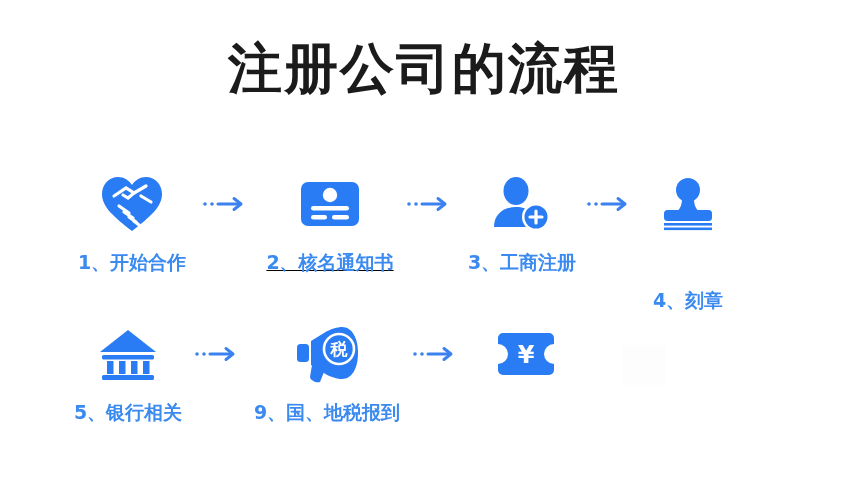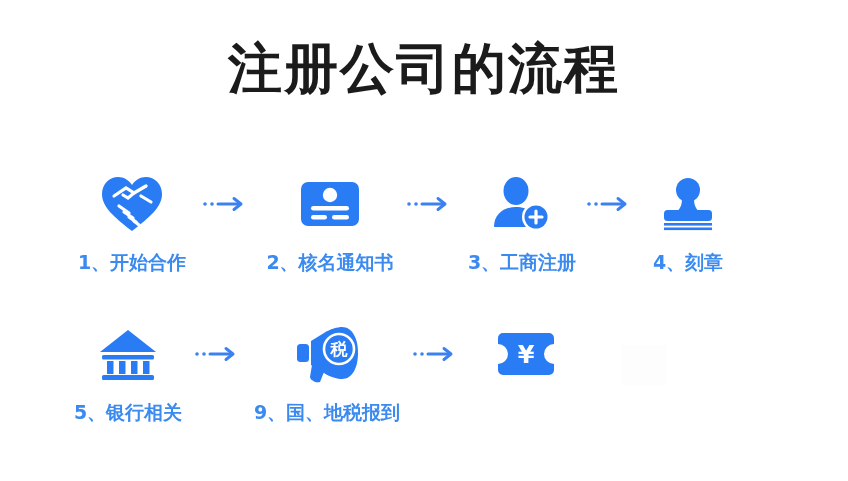--- a/index.html
+++ b/index.html
@@ -71,23 +71,23 @@
   
   .connector {
     display: flex;
     align-items: center;
     height: 72px;
   }
   .connector svg { display: block; }
 
   
   .w-1 { width: 140px; }
-  .w-2 { width: 152px; }
+  .w-2 { width: 152px; text-decoration: underline; }
   .w-3 { width: 128px; }
-  .w-4 { width: 100px; }
+  .w-4 { width: 100px; gap: 38px; }
   .w-5 { width: 132px; }
   .w-6 { width: 170px; }
   .w-7 { width: 132px; }
 
   .c-a { width: 52px; }
   .c-b { width: 48px; }
 
   
   .faint-block {
     position: absolute;

